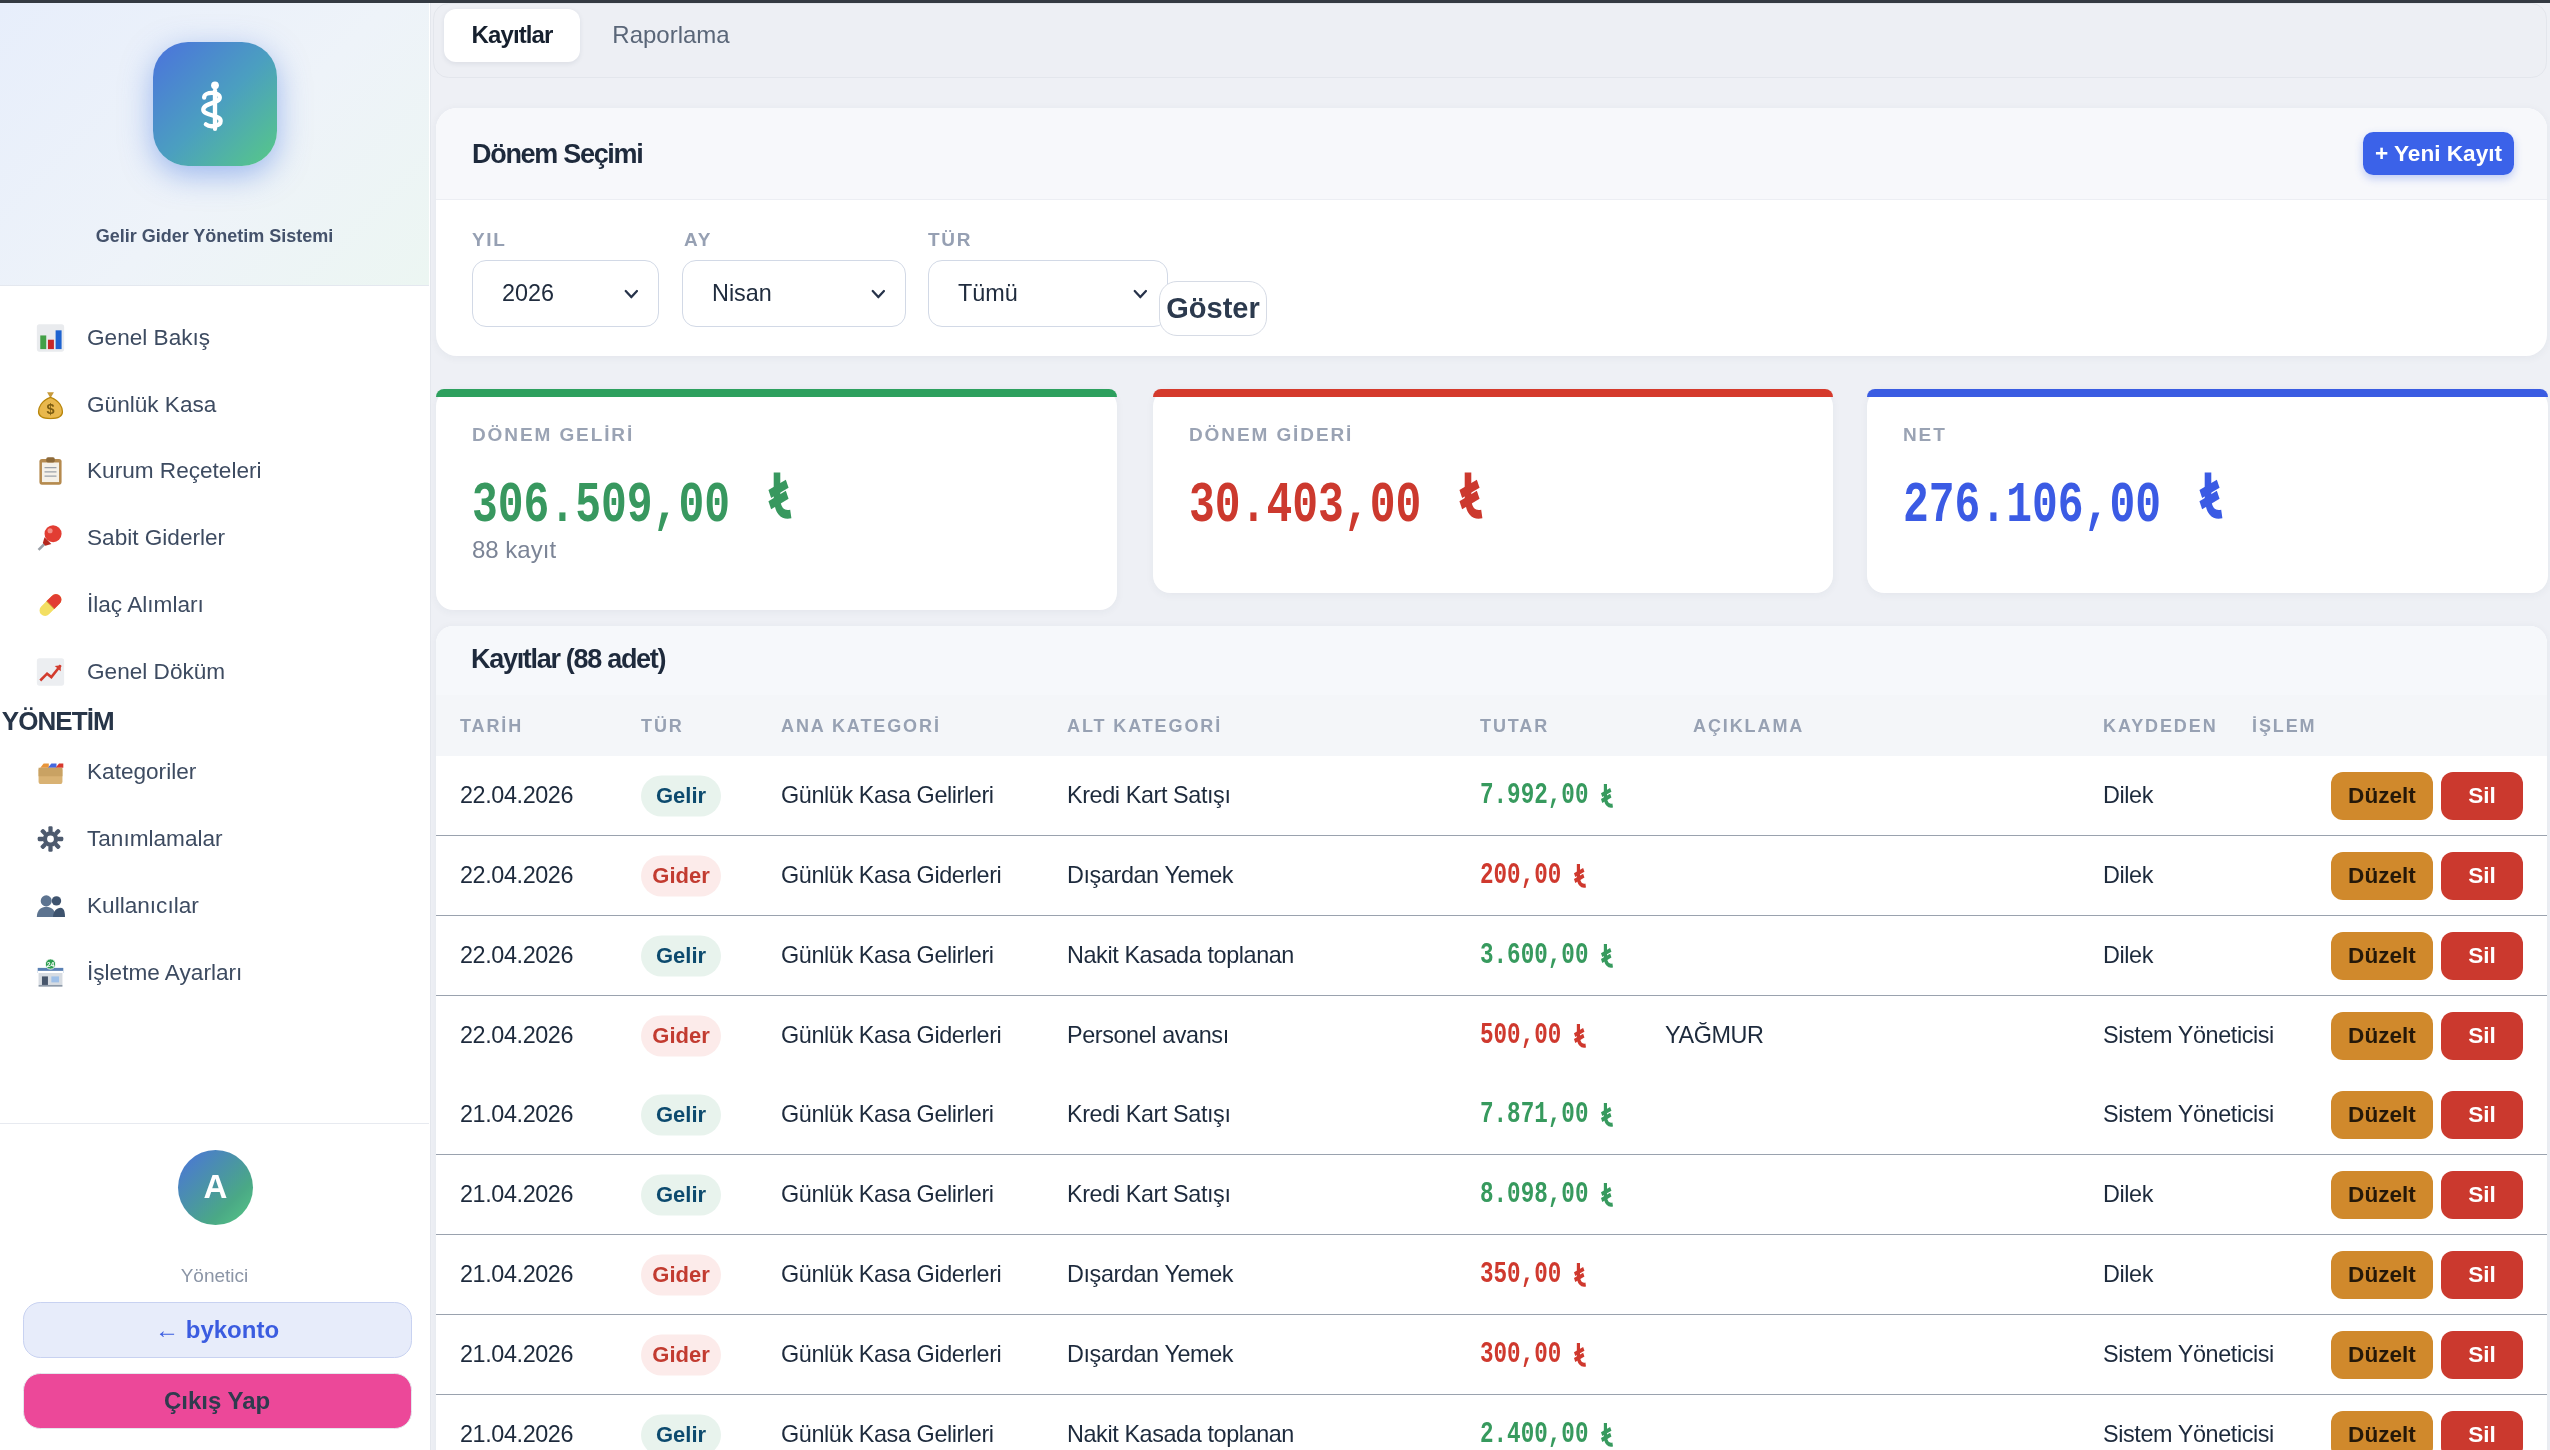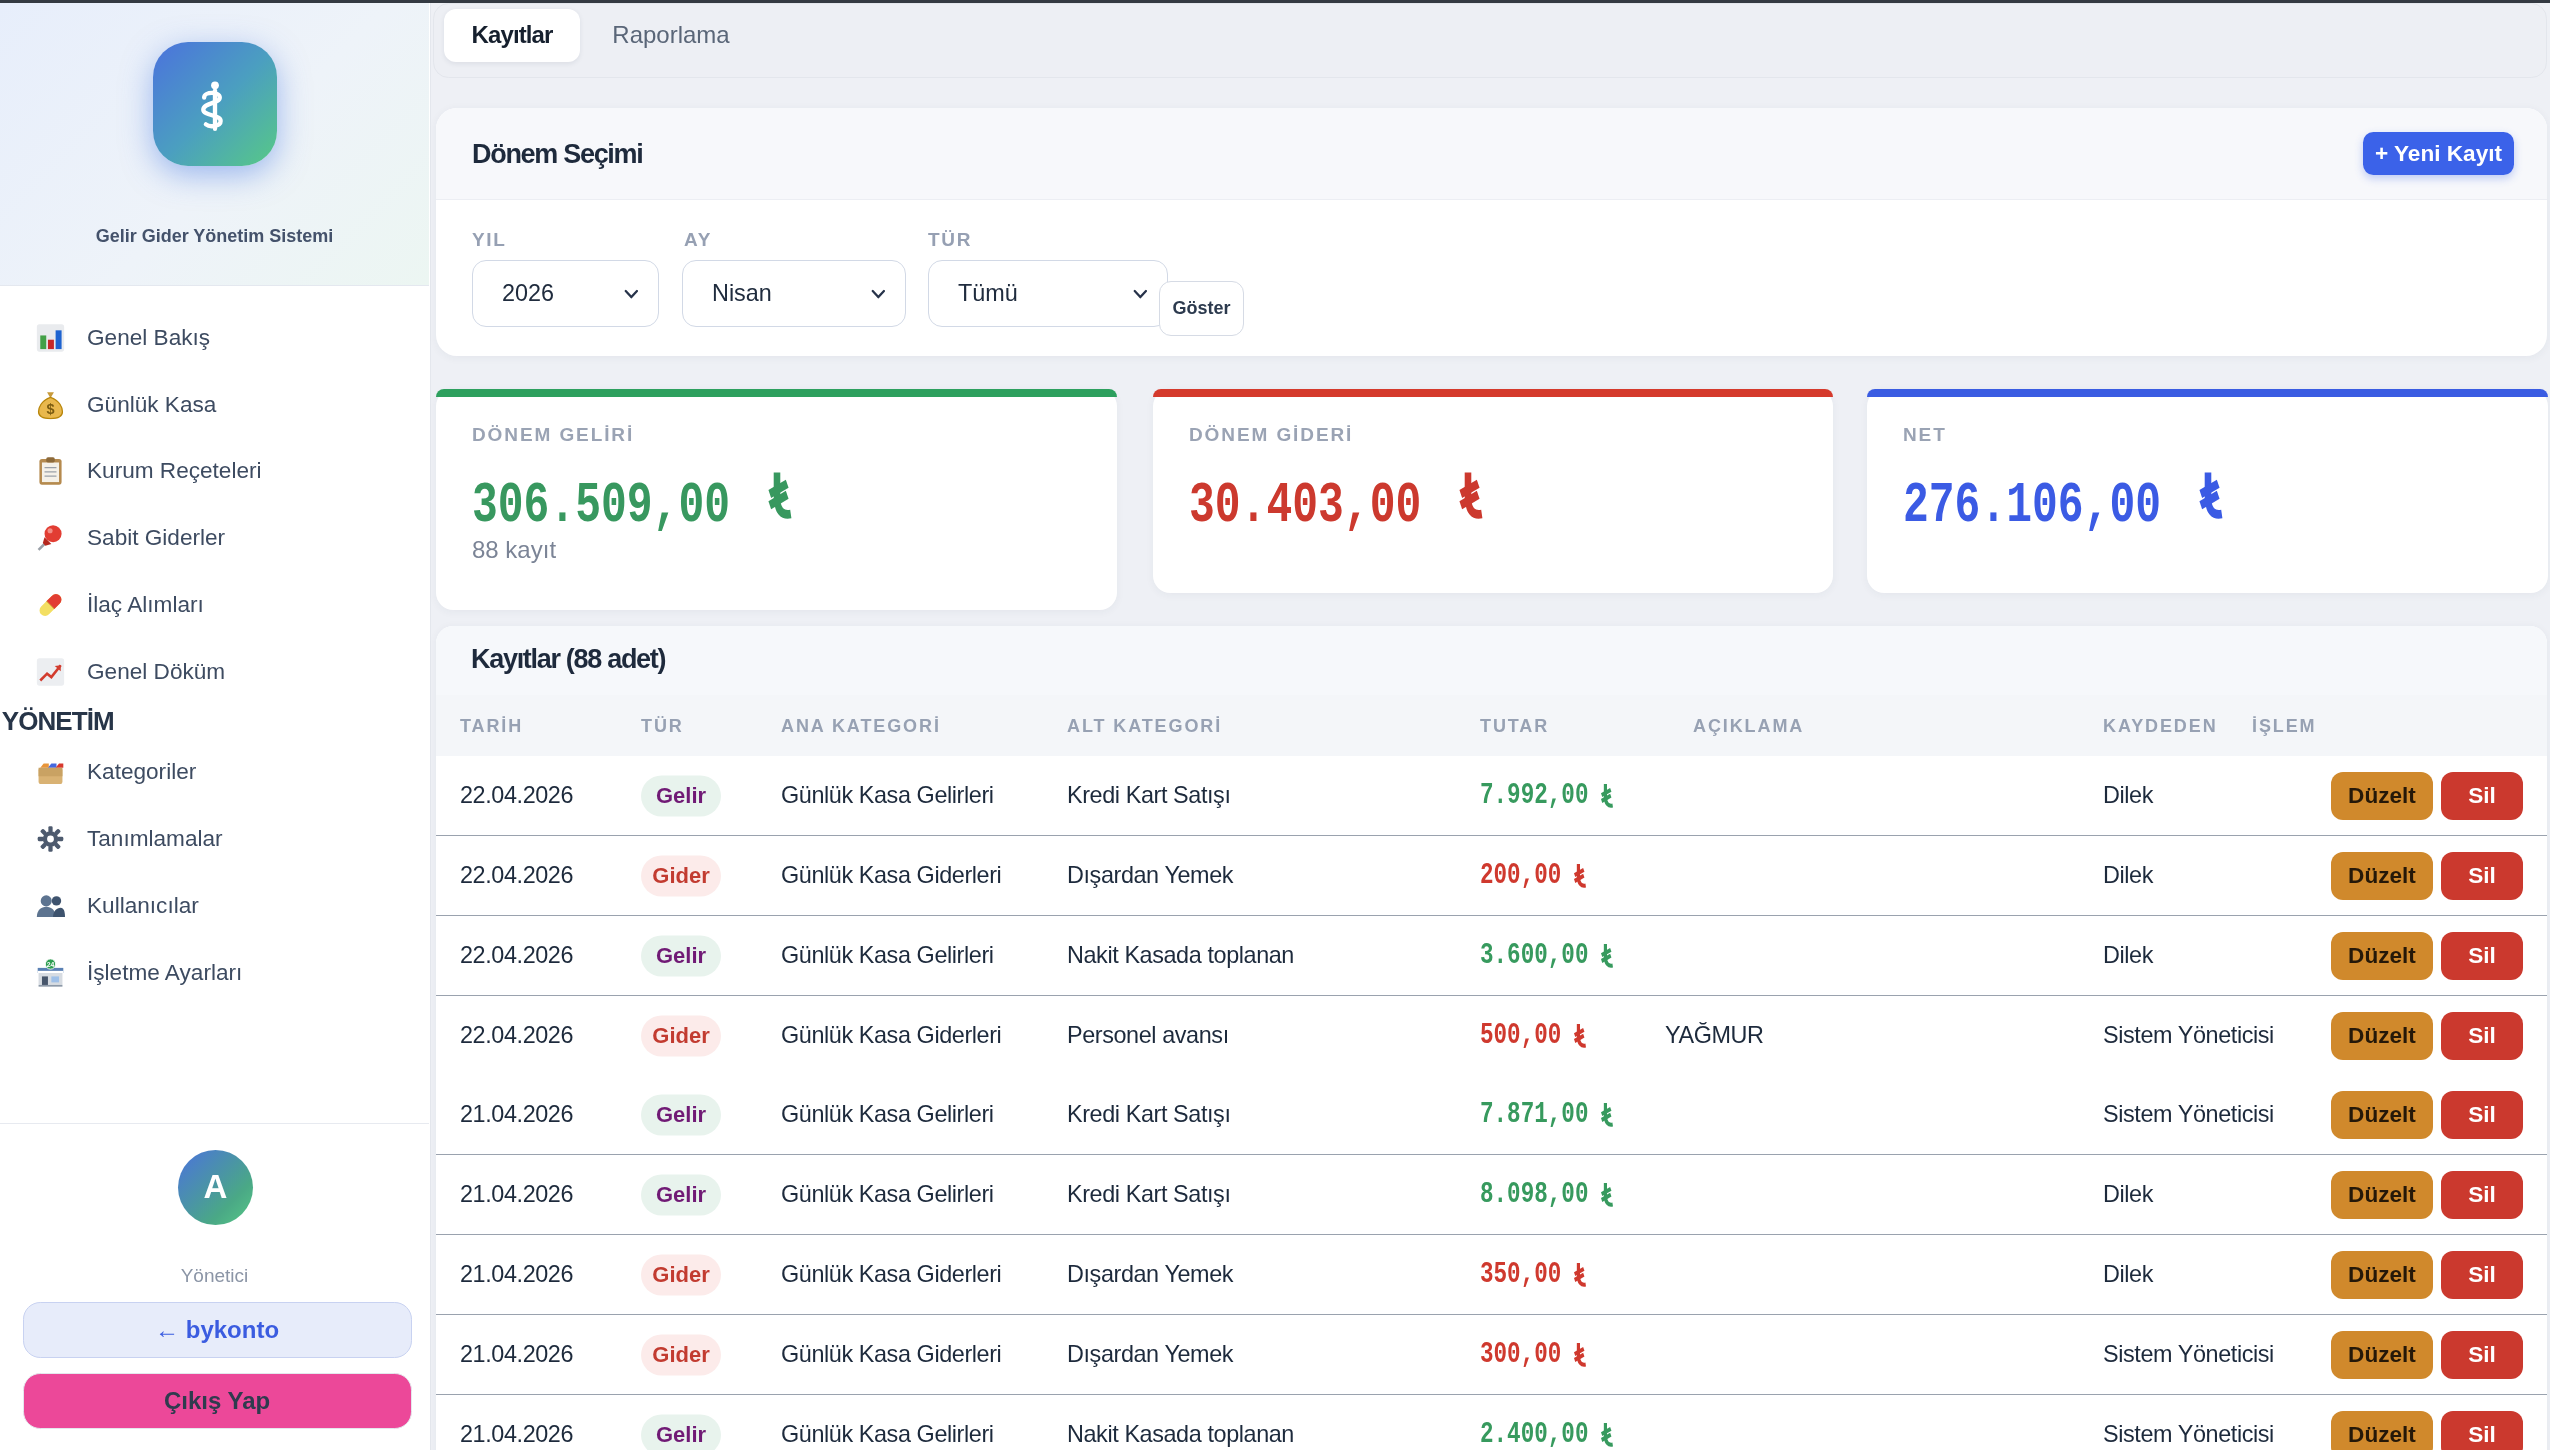--- a/index.html
+++ b/index.html
@@ -28,36 +28,36 @@
 .tabidle{left:580px;top:8.7px;width:182px;height:53px;display:flex;align-items:center;justify-content:center;font-size:24px;color:#5a6678}
 
 .card{background:#fff;border-radius:21px;box-shadow:0 1.7px 8.7px rgba(40,50,70,.05)}
 .fcard{left:436px;top:108px;width:2111px;height:248px}
 .fhead{left:0;top:0;width:2111px;height:92px;background:#f7f8fb;border-bottom:1.7px solid #eceef3;border-radius:21px 21px 0 0}
 .ftitle{left:36px;top:0;height:92px;display:flex;align-items:center;font-size:27px;font-weight:bold;letter-spacing:-1.3px;color:#1e2a3c}
 .newbtn{left:1927px;top:24px;width:151px;height:43px;background:#3b62e9;border-radius:10.4px;color:#fff;font-weight:bold;font-size:22.6px;display:flex;align-items:center;justify-content:center;box-shadow:0 3.5px 8.7px rgba(58,99,232,.3)}
 .flabel{font-size:19px;font-weight:bold;letter-spacing:1.7px;color:#96a0b3;top:121px}
 .sel{top:152px;height:67px;border:1.7px solid #d2d9e6;border-radius:14px;background:#fff;font-size:23.4px;color:#202c3e;display:flex;align-items:center;padding-left:29px}
 .chev{position:absolute;right:19px;top:50%;transform:translateY(-50%)}
-.gbtn{left:723px;top:173px;width:85px;height:55px;border:1.7px solid #d6dbe5;border-radius:12px;background:#fff;font-size:18px;font-weight:bold;color:#2c3a4e;display:flex;align-items:center;justify-content:center}
+.gbtn{left:723px;top:173px;width:108px;height:55px;border:1.7px solid #d6dbe5;border-radius:18px;background:#fff;font-size:29px;font-weight:bold;color:#2c3a4e;display:flex;align-items:center;justify-content:center}
 
 .stat{top:389px;height:204px;background:#fff;border-radius:17.3px;box-shadow:0 1.7px 8.7px rgba(40,50,70,.05)}
 .stat .slabel{position:absolute;left:36px;top:35px;font-size:19px;font-weight:bold;letter-spacing:1.9px;color:#9aa3b4}
 .sval{position:absolute;left:36px;top:88px;font-family:"Liberation Mono",monospace;font-weight:bold;font-size:43px;line-height:43px;white-space:nowrap;transform:scaleY(1.33);transform-origin:50% 50%}
 .stat .skayit{position:absolute;left:36px;top:147px;font-size:24px;color:#7b8496}
 .stattop{position:absolute;left:0;top:0;width:100%;height:7.8px;border-radius:17.3px 17.3px 0 0}
 
 .tcard{left:436px;top:626px;width:2111px;height:831px;border-radius:17.3px 17.3px 0 0;box-shadow:0 1.7px 8.7px rgba(40,50,70,.05)}
 .ttitle{left:35px;top:0;height:66px;display:flex;align-items:center;font-size:27px;font-weight:bold;letter-spacing:-1.3px;color:#1e2a3c;position:relative;z-index:2}
 .thead{left:0;top:69px;width:2111px;height:62px;background:#f4f6f9}
 .th{position:absolute;top:0;height:62px;display:flex;align-items:center;font-size:18px;font-weight:bold;letter-spacing:1.9px;color:#97a1b3}
 .trow{left:0;width:2111px;height:80px;border-bottom:1.7px solid #9aa2ae;background:#fff}
 .td{position:absolute;top:0;height:78px;display:flex;align-items:center;font-size:23.4px;letter-spacing:-0.4px;color:#1d2a3c}
 .badge{position:absolute;top:50%;transform:translateY(-50%);width:80px;height:41px;border-radius:21px;display:flex;align-items:center;justify-content:center;font-size:22px;font-weight:bold}
-.bgelir{background:#e8f3ed;color:#701a75}
+.bgelir{background:#e8f3ed;color:#0c4a6e}
 .bgider{background:#fcebea;color:#c23b30}
 .amt{position:absolute;top:0;height:78px;display:flex;align-items:center;font-family:"Liberation Mono",monospace;font-weight:bold;font-size:22.6px;white-space:nowrap;transform:scaleY(1.3)}
 .agreen{color:#379a5e}.ared{color:#cf392e}
 .abtn{position:absolute;top:50%;transform:translateY(-50%);border-radius:12px;display:flex;align-items:center;justify-content:center;font-weight:bold}
 .duzelt{left:1895px;width:102px;height:48px;background:#d0892c;color:#251808;font-size:22.6px}
 .sil{left:2005px;width:82px;height:48px;background:#cb392e;color:#fff;font-size:22.6px}
 .tl{display:inline-block;margin-left:38px}
 </style></head>
 <body>
 <div class="abs topstrip"></div>

